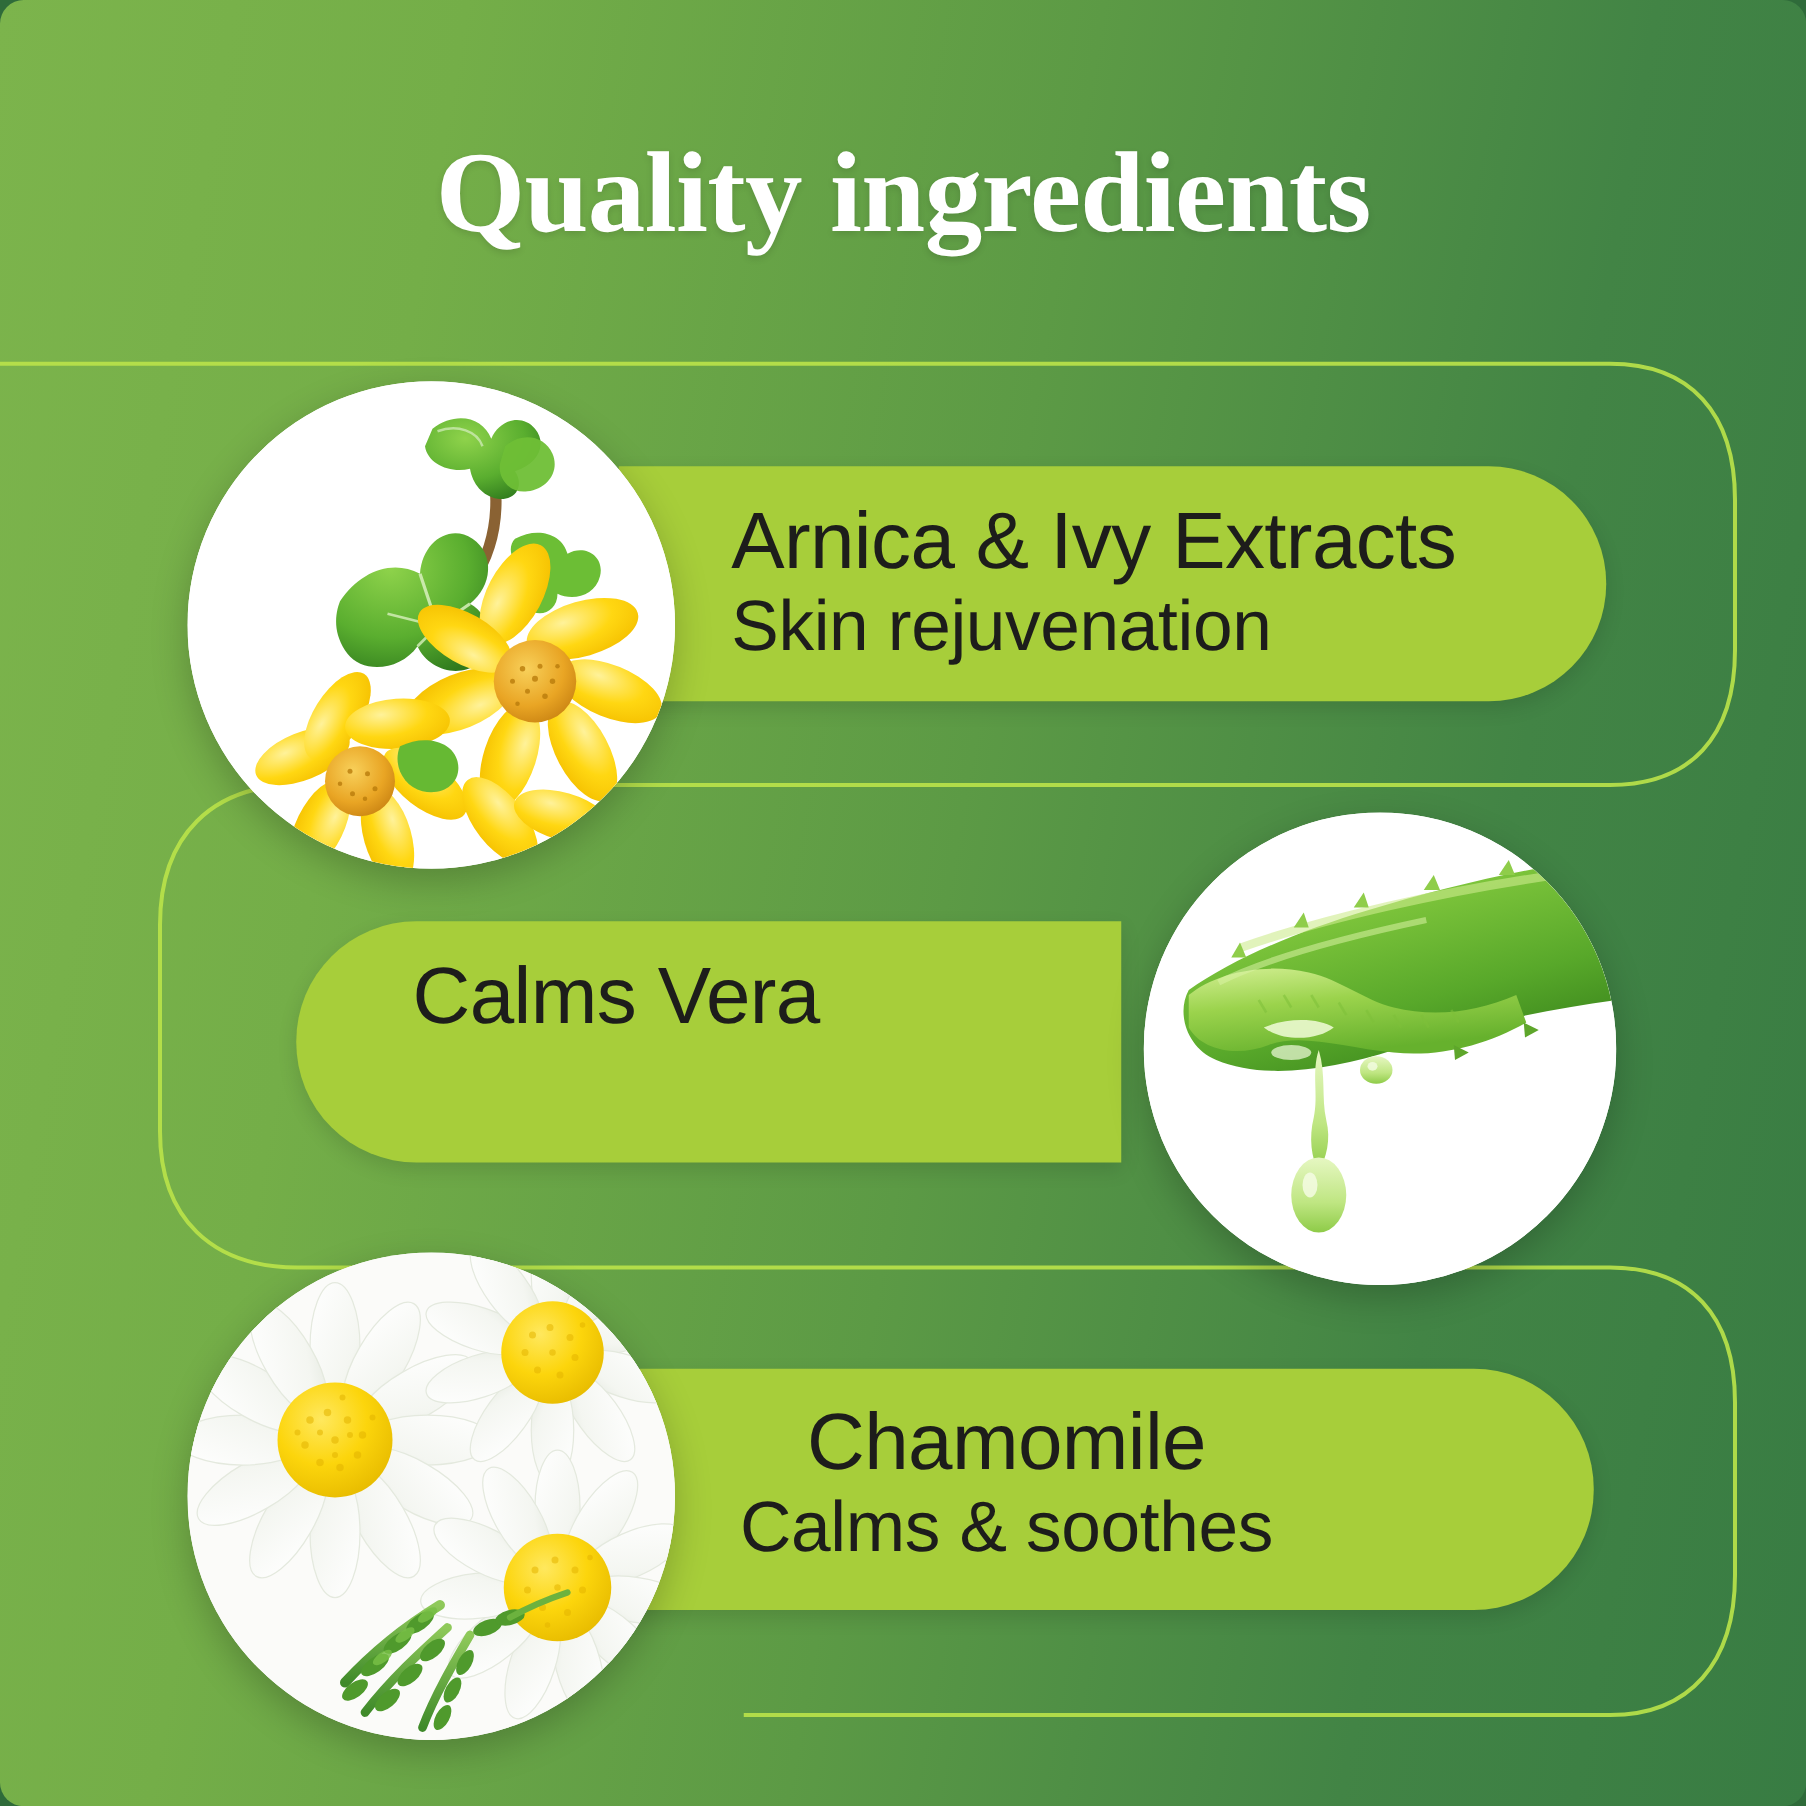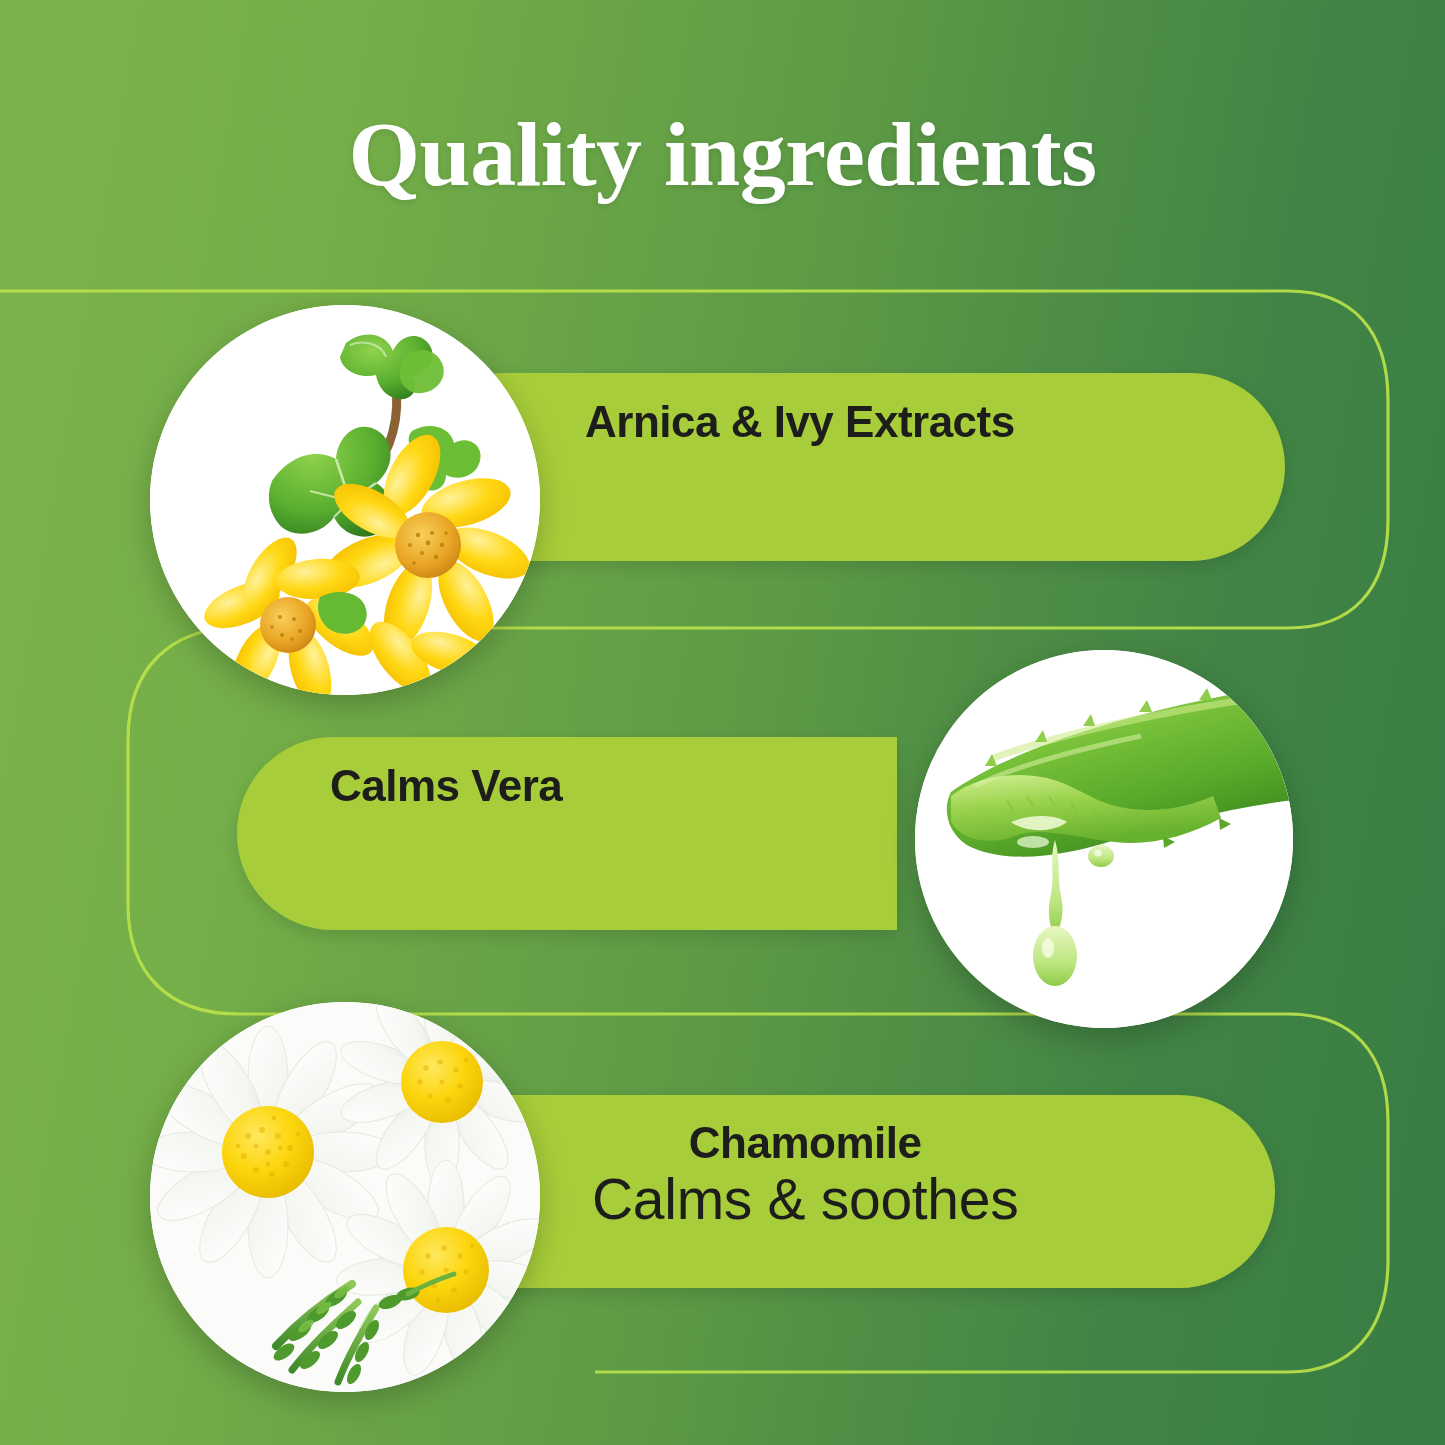--- a/index.html
+++ b/index.html
@@ -7,20 +7,21 @@
     padding: 0;
     background: #2f6b3a;
   }
   .stage {
     position: relative;
     width: 1445px;
     height: 1445px;
     overflow: hidden;
     font-family: "Liberation Sans", sans-serif;
     background: linear-gradient(100deg, #7cb44c 0%, #74ae48 22%, #5c9a45 52%, #428445 78%, #387c43 100%);
+    border-radius: 19px;
   }
 
   
   .deco-line {
     position: absolute;
     left: 0; top: 0;
     width: 1445px; height: 1445px;
     pointer-events: none;
   }
 
@@ -60,22 +61,22 @@
     left: 495px; top: 1095px;
     width: 780px; height: 193px;
     border-radius: 0 96px 96px 0;
   }
 
   .pill-text {
     position: absolute;
     color: #1d1d1b;
   }
   .pill-text .name {
-    font-weight: 700;
-    font-size: 44px;
+    font-weight: 400;
+    font-size: 64px;
     line-height: 1.12;
     letter-spacing: -0.5px;
     white-space: nowrap;
   }
   .pill-text .benefit {
     font-weight: 400;
     font-size: 57px;
     line-height: 1.14;
     letter-spacing: -0.3px;
     white-space: nowrap;
@@ -112,20 +113,21 @@
              L1388,1260 C1388,1330 1352,1372 1288,1372
              L595,1372" fill="none" stroke="#b9e24a" stroke-width="3.2" stroke-opacity="0.92"></path>
   </svg>
 
   <div class="title">Quality ingredients</div>
 
   <div class="pill pill-1"></div>
 
   <div class="pill-text text-1">
     <div class="name">Arnica &amp; Ivy Extracts</div>
+    <div class="benefit">Skin rejuvenation</div>
   </div>
 
   <div class="photo photo-arnica">
     <svg viewBox="0 0 390 390" aria-hidden="true">
       <defs>
         <radialGradient id="petalY" cx="35%" cy="30%" r="80%">
           <stop offset="0%" stop-color="#fff29a"></stop>
           <stop offset="55%" stop-color="#ffd712"></stop>
           <stop offset="100%" stop-color="#f5c000"></stop>
         </radialGradient>

